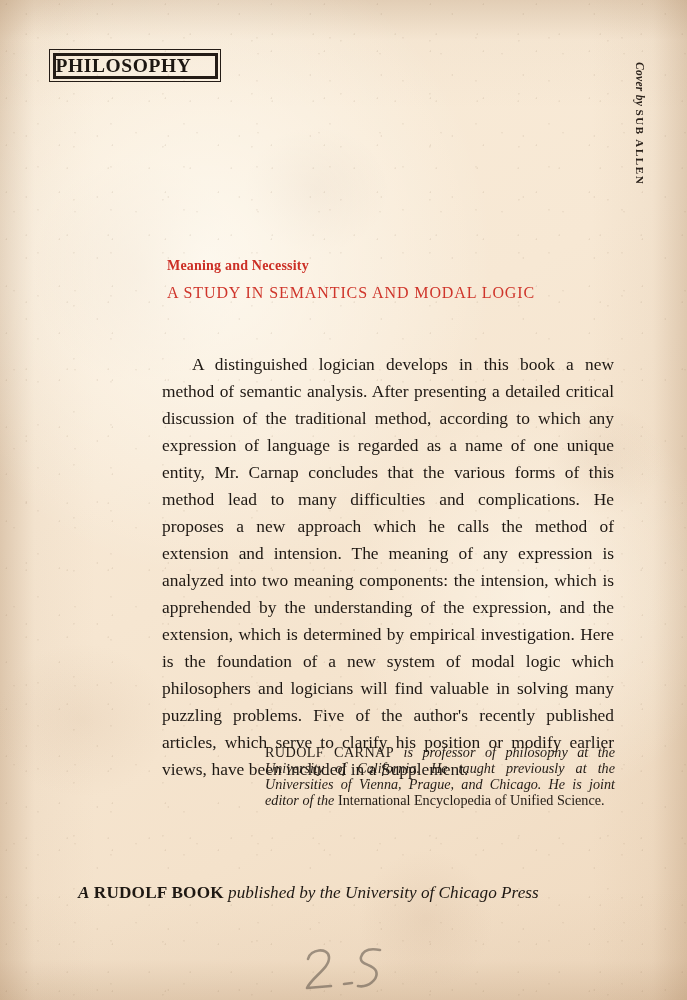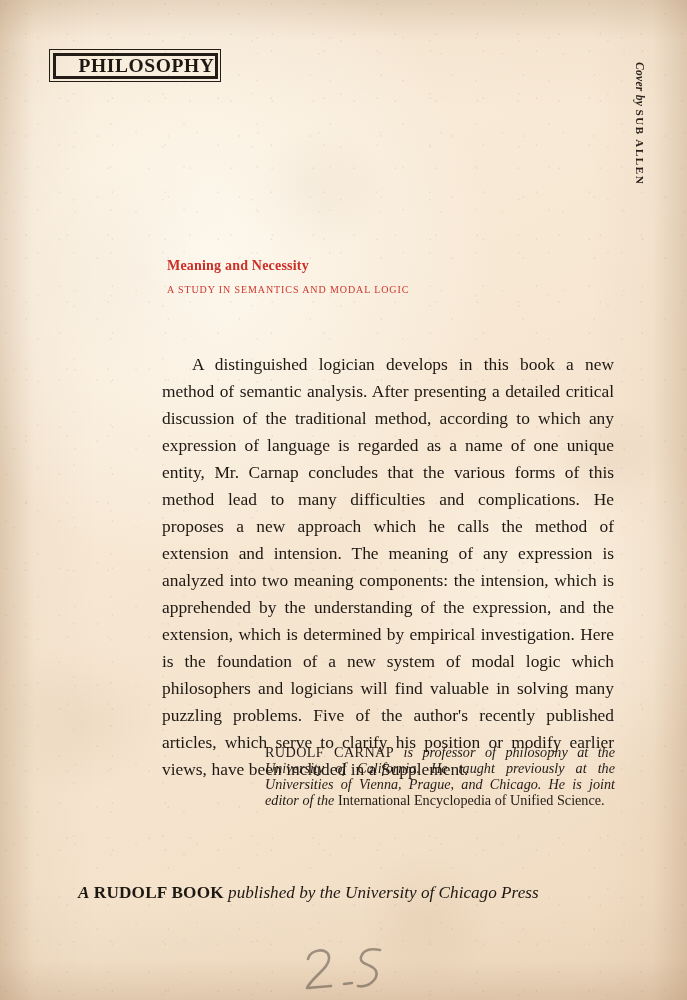--- a/index.html
+++ b/index.html
@@ -58,21 +58,21 @@
     box-sizing: border-box;
     padding: 2.5px;
   }
   #category-box .inner {
     width: 100%;
     height: 100%;
     border: 3px solid #241c16;
     box-sizing: border-box;
     display: flex;
     align-items: center;
-    justify-content: flex-end;
+    justify-content: flex-start;
   }
   #category-label {
     font-family: "Liberation Serif", "DejaVu Serif", serif;
     font-weight: bold;
     font-size: 19.5px;
     letter-spacing: 0.6px;
     color: #1d1712;
     line-height: 1;
     white-space: nowrap;
     transform: scaleY(0.93);
@@ -111,21 +111,21 @@
   #book-title {
     font-size: 14px;
     font-weight: bold;
     color: #cc2f26;
     letter-spacing: 0.2px;
     line-height: 1.1;
     margin: 0;
   }
   #book-subtitle {
     margin: 11px 0 0 0;
-    font-size: 10px;
+    font-size: 16px;
     color: #cf352b;
     letter-spacing: 0.9px;
     line-height: 1.1;
     text-transform: uppercase;
   }
 
   
   #blurb {
     position: absolute;
     left: 162px;

